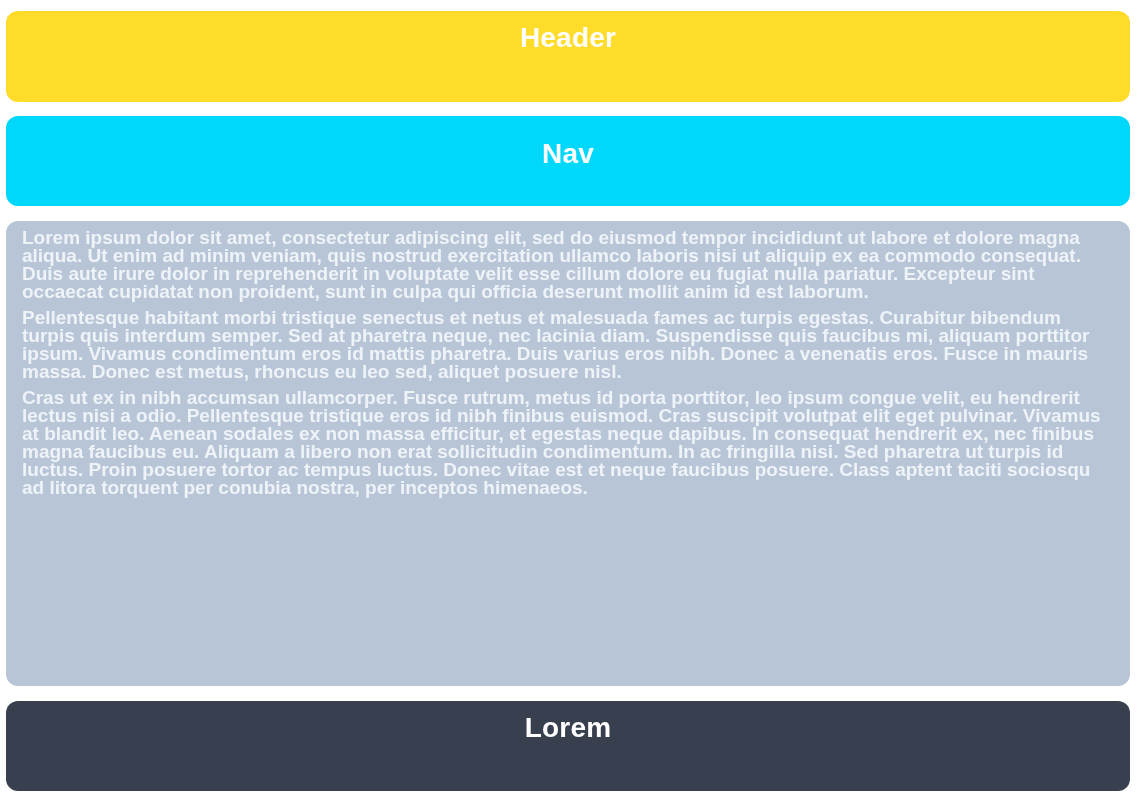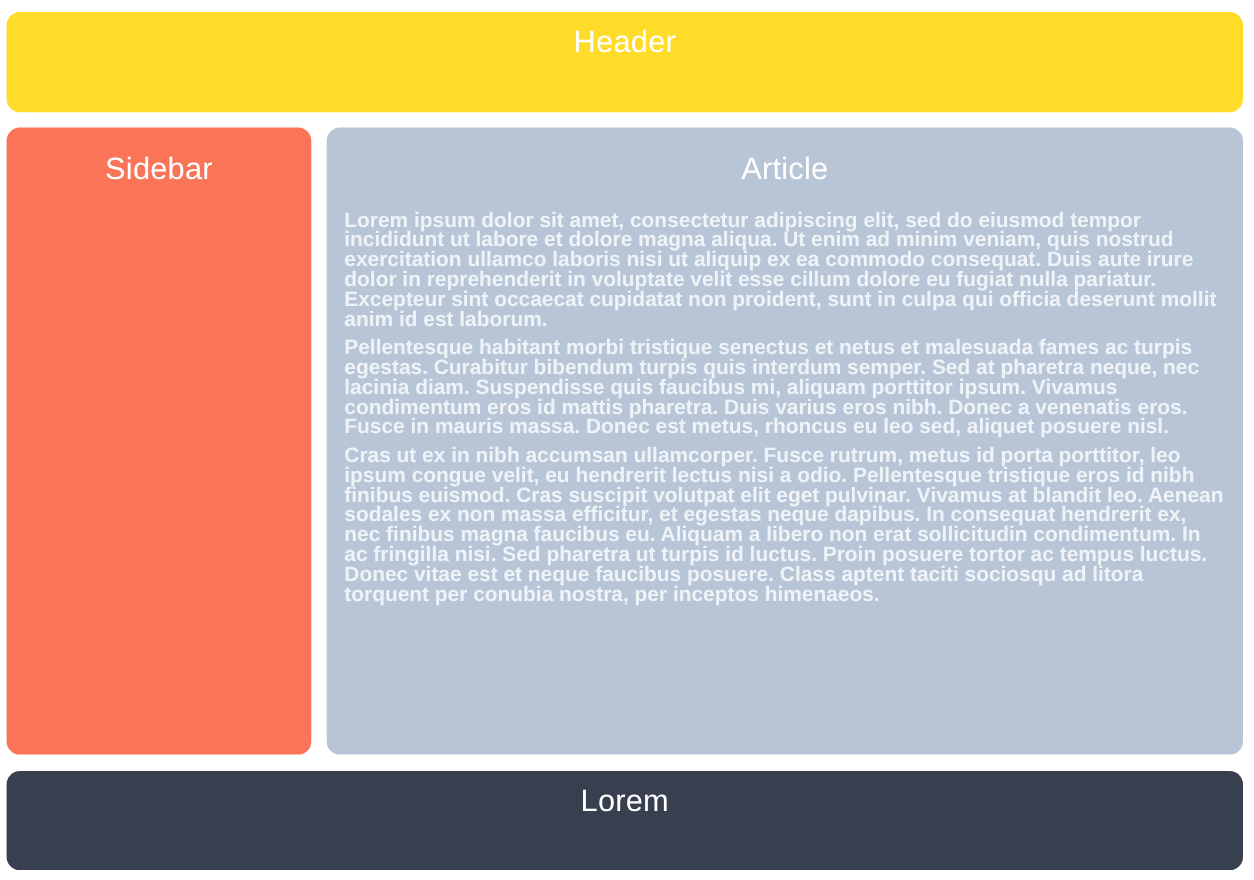--- a/index.html
+++ b/index.html
@@ -18,21 +18,21 @@
   }
   .box {
     border-radius: 12px;
     box-sizing: border-box;
   }
   .box h1, .box h2 {
     margin: 11px;
     padding-top: 11px;
     text-align: center;
     font-size: 28px;
-    font-weight: 400;
+    font-weight: 700;
     line-height: 1.15;
     color: var(--heading-text, #ffffff);
     letter-spacing: 0.2px;
   }
   .header {
     margin: 8px 10px 0 6px;
     height: 91px;
     background: var(--header-bg, #ffdb2a);
   }
   .row {
@@ -84,29 +84,28 @@
 <body>
 
 <div class="page">
 
   <header class="box header">
     <h1>Header</h1>
   </header>
 
   <div class="row">
 
-    <aside class="box sidebar">
-      <h2>Sidebar</h2>
-    </aside>
 
     <div class="main-col">
 
+      <nav class="box nav">
+        <h2>Nav</h2>
+      </nav>
 
       <article class="box article">
-        <h2>Article</h2>
         <p>Lorem ipsum dolor sit amet, consectetur adipiscing elit, sed do eiusmod tempor incididunt ut labore et dolore magna aliqua. Ut enim ad minim veniam, quis nostrud exercitation ullamco laboris nisi ut aliquip ex ea commodo consequat. Duis aute irure dolor in reprehenderit in voluptate velit esse cillum dolore eu fugiat nulla pariatur. Excepteur sint occaecat cupidatat non proident, sunt in culpa qui officia deserunt mollit anim id est laborum.</p>
         <p>Pellentesque habitant morbi tristique senectus et netus et malesuada fames ac turpis egestas. Curabitur bibendum turpis quis interdum semper. Sed at pharetra neque, nec lacinia diam. Suspendisse quis faucibus mi, aliquam porttitor ipsum. Vivamus condimentum eros id mattis pharetra. Duis varius eros nibh. Donec a venenatis eros. Fusce in mauris massa. Donec est metus, rhoncus eu leo sed, aliquet posuere nisl.</p>
         <p>Cras ut ex in nibh accumsan ullamcorper. Fusce rutrum, metus id porta porttitor, leo ipsum congue velit, eu hendrerit lectus nisi a odio. Pellentesque tristique eros id nibh finibus euismod. Cras suscipit volutpat elit eget pulvinar. Vivamus at blandit leo. Aenean sodales ex non massa efficitur, et egestas neque dapibus. In consequat hendrerit ex, nec finibus magna faucibus eu. Aliquam a libero non erat sollicitudin condimentum. In ac fringilla nisi. Sed pharetra ut turpis id luctus. Proin posuere tortor ac tempus luctus. Donec vitae est et neque faucibus posuere. Class aptent taciti sociosqu ad litora torquent per conubia nostra, per inceptos himenaeos.</p>
       </article>
 
     </div>
   </div>
 
   <footer class="box footer">
     <h2>Lorem</h2>

